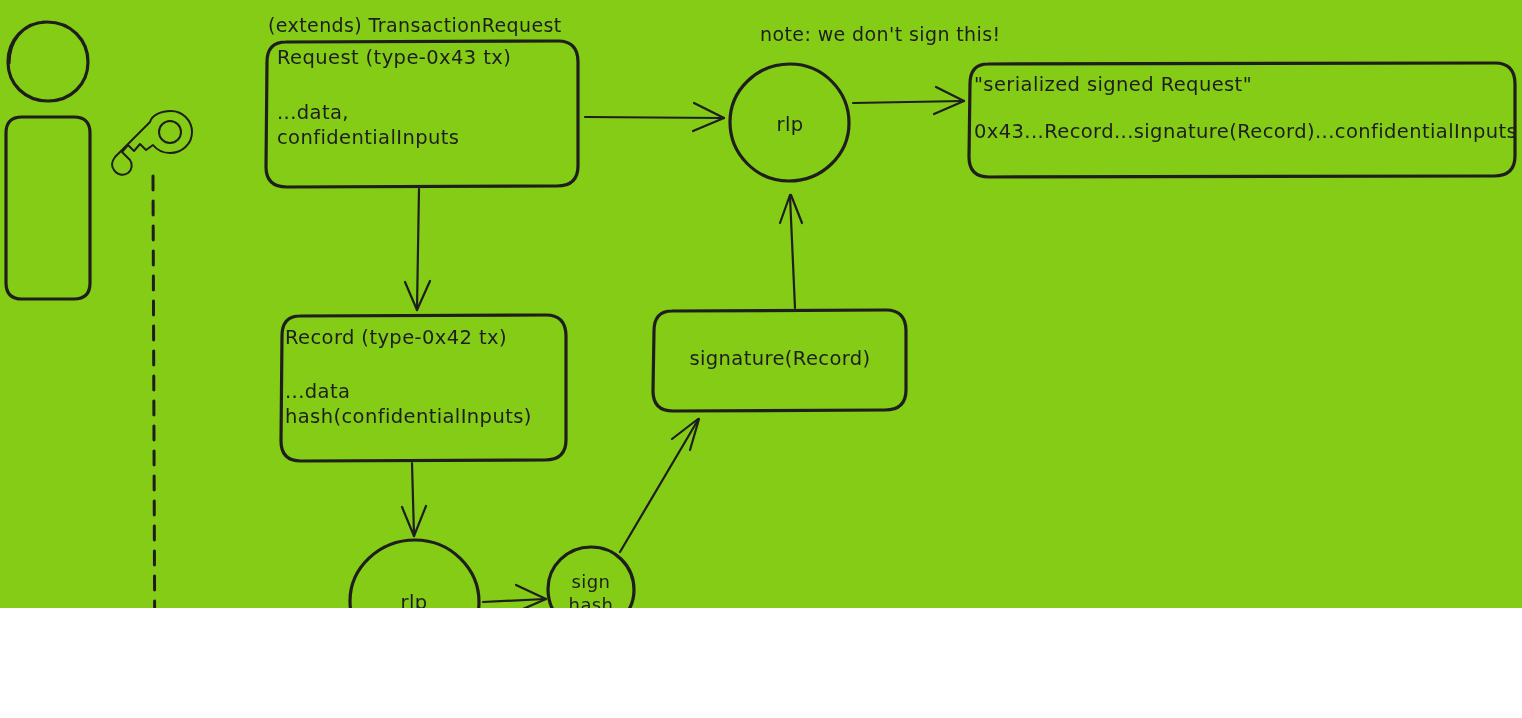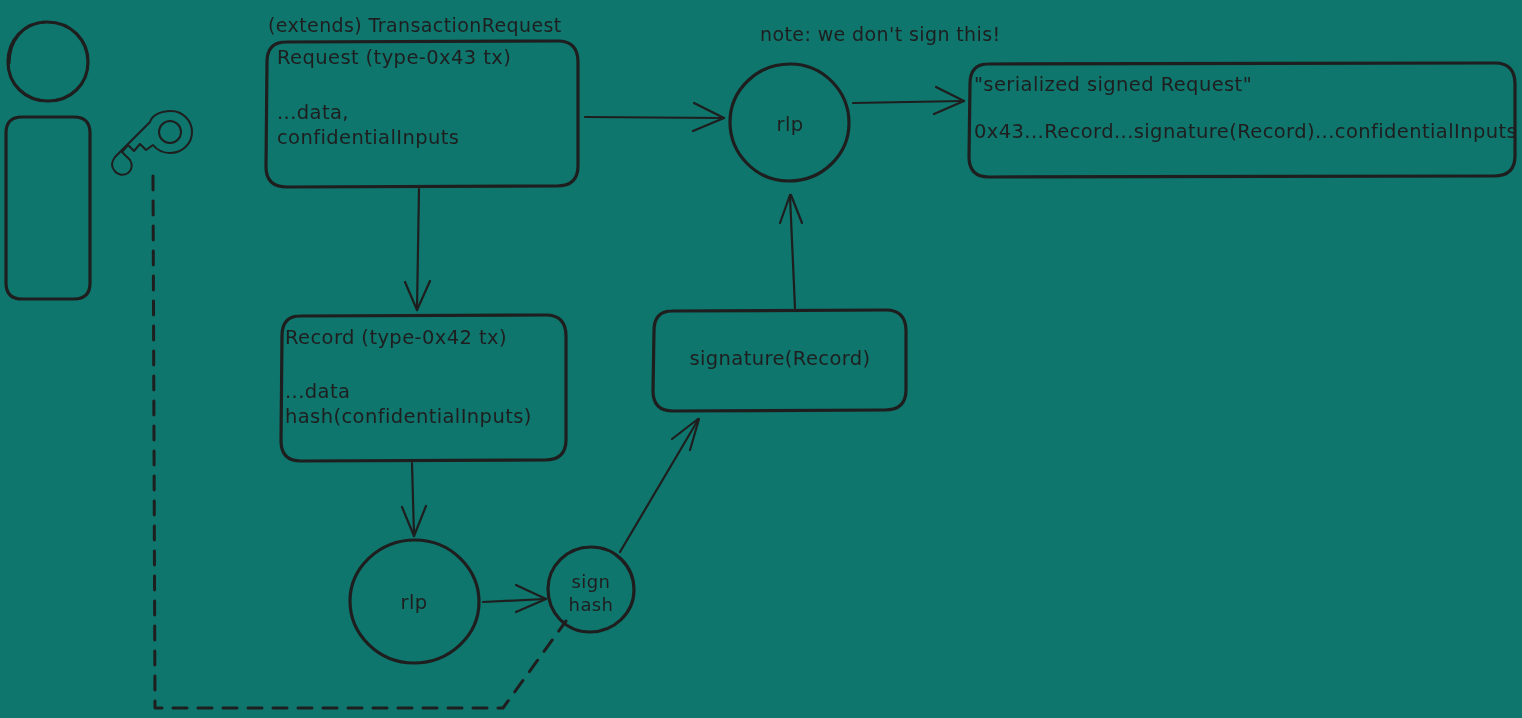--- a/index.html
+++ b/index.html
@@ -6,22 +6,22 @@
     margin: 0;
     padding: 0;
     background: #ffffff;
   }
   body {
     font-family: "DejaVu Sans", sans-serif;
   }
   #canvas-root {
     position: relative;
     width: 1522px;
-    height: 718px;
-    background: #0f766e;
+    height: 608px;
+    background: #84cc16;
     overflow: hidden;
   }
   svg#diagram {
     position: absolute;
     top: 0;
     left: 0;
     width: 1522px;
     height: 718px;
   }
   .stroke {

